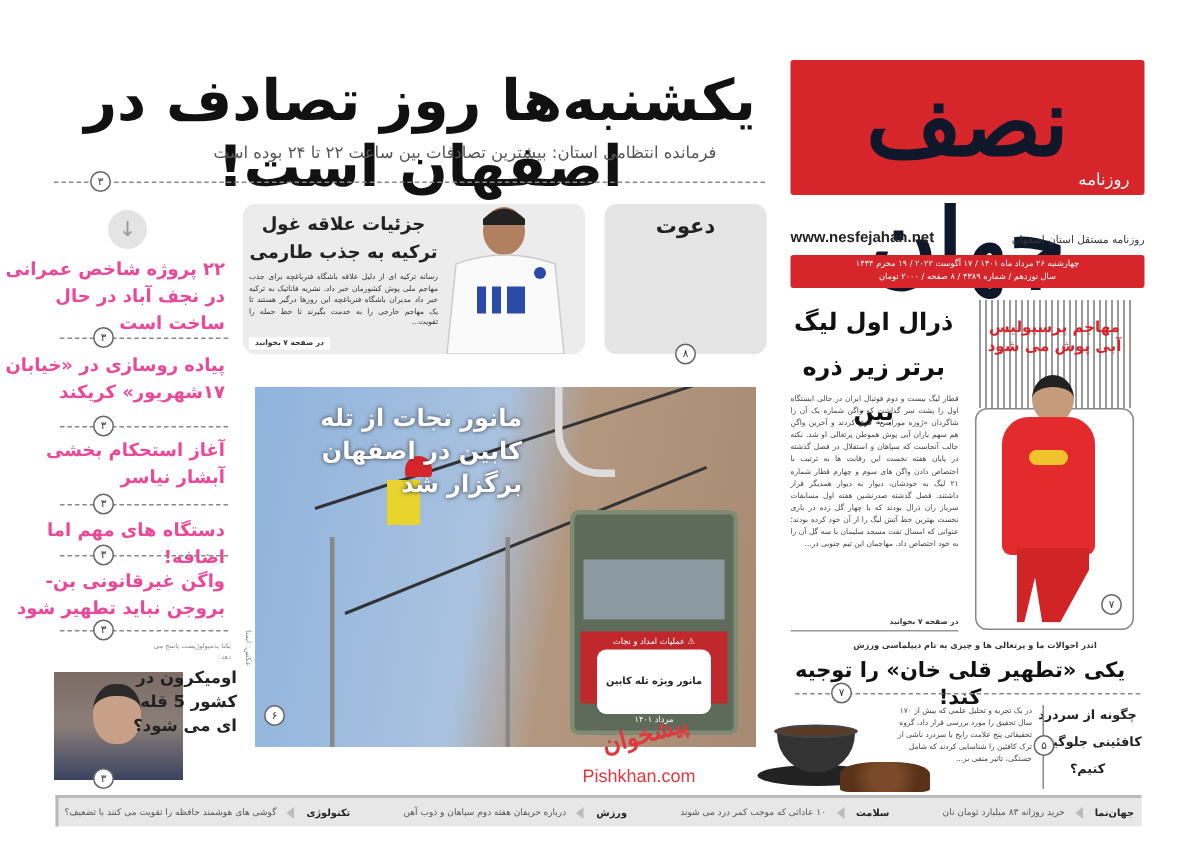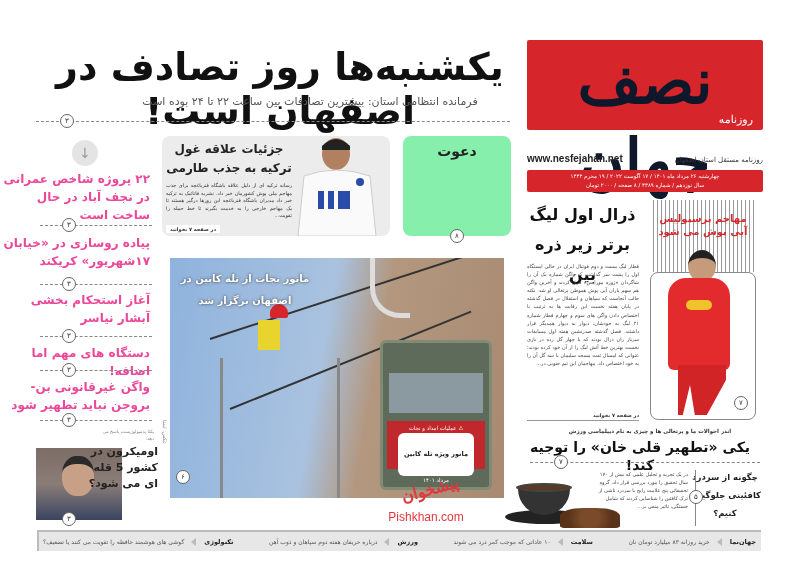--- a/index.html
+++ b/index.html
@@ -16,25 +16,25 @@
   .subhead { left: 110px; top: 95px; width: 400px; text-align: center; font-size: 11px; color: #555; }
   .divider { height: 1px; border-top: 1px dashed #888; }
   .pageref { width: 14px; height: 14px; border: 1px solid #666; border-radius: 50%; font-size: 7px; text-align: center; line-height: 12px; background: #fff; color: #333; }
   .leftcol-item { left: 2px; width: 148px; font-size: 12px; font-weight: bold; color: #ec4899; line-height: 18px; }
   .arrow-circ { left: 72px; top: 140px; width: 26px; height: 26px; border-radius: 50%; background: #e4e4e4; color: #999; text-align: center; line-height: 26px; font-size: 14px; }
   .turkey-box { left: 162px; top: 136px; width: 228px; height: 100px; background: #ececec; border-radius: 8px; overflow: hidden; }
   .turkey-title { position: absolute; right: 96px; top: 4px; width: 130px; text-align: center; font-size: 12px; font-weight: bold; line-height: 19px; color: #222; }
   .turkey-body { position: absolute; right: 98px; top: 46px; width: 126px; font-size: 5px; line-height: 7.5px; color: #333; text-align: justify; }
   .turkey-more { position: absolute; left: 4px; bottom: 3px; background: #fff; font-size: 5px; padding: 1px 4px; color: #333; font-weight: bold; }
   .player1 { position: absolute; left: 122px; top: 0; width: 100px; height: 100px; }
-  .invest-box { left: 403px; top: 136px; width: 108px; height: 100px; background: #86efac; border-radius: 8px; text-align: center; padding-top: 6px; }
+  .invest-box { left: 403px; top: 136px; width: 108px; height: 100px; background: #e5e5e5; border-radius: 8px; text-align: center; padding-top: 6px; }
   .invest-box .t1 { font-size: 14px; font-weight: bold; color: #222; line-height: 19px; }
   .invest-box .t2 { font-size: 12.5px; font-weight: bold; color: #222; line-height: 19px; }
   .photo { left: 170px; top: 258px; width: 334px; height: 240px; background: linear-gradient(100deg, #8fb3dd 0%, #a9c2df 45%, #b3977f 60%, #a88a72 100%); overflow: hidden; }
-  .photo-title { position: absolute; left: 0; top: 10px; width: 150px; text-align: center; color: #fff; font-size: 10px; font-weight: bold; line-height: 22px; text-shadow: 0 0 3px #333; }
+  .photo-title { position: absolute; left: 28px; top: 10px; width: 150px; color: #fff; font-size: 16px; font-weight: bold; line-height: 22px; text-shadow: 0 0 3px #333; }
   .cabin { position: absolute; left: 210px; top: 82px; width: 112px; height: 150px; background: #5e6a5a; border: 3px solid #7f8b73; border-radius: 6px; }
   .cabin-win { position: absolute; left: 6px; top: 30px; width: 94px; height: 40px; background: #8a9aa0; }
   .cabin-sign { position: absolute; left: 4px; top: 78px; width: 98px; height: 48px; background: #c0282d; color: #fff; text-align: center; font-size: 5.5px; padding-top: 3px; line-height: 9px; }
   .cabin-sign .pill { display: inline-block; background: #fff; color: #222; border-radius: 6px; padding: 17px 6px; font-weight: bold; font-size: 6.5px; }
   .hanger { position: absolute; left: 200px; top: -10px; width: 40px; height: 70px; border: 5px solid #ddd; border-top: none; border-right: none; border-radius: 0 0 0 30px; }
   .climber { position: absolute; left: 100px; top: 46px; width: 18px; height: 14px; border-radius: 9px 9px 2px 2px; background: #d7262b; }
   .climber-body { position: absolute; left: 88px; top: 62px; width: 22px; height: 30px; background: #e8d42c; }
   .tower { position: absolute; left: 50px; top: 100px; width: 120px; height: 140px; border-left: 3px solid #888; border-right: 3px solid #888; }
   .cable { position: absolute; height: 2px; background: #333; transform-origin: left center; }
   .photo-credit { left: 160px; top: 420px; width: 8px; font-size: 5px; color: #888; writing-mode: vertical-rl; }

